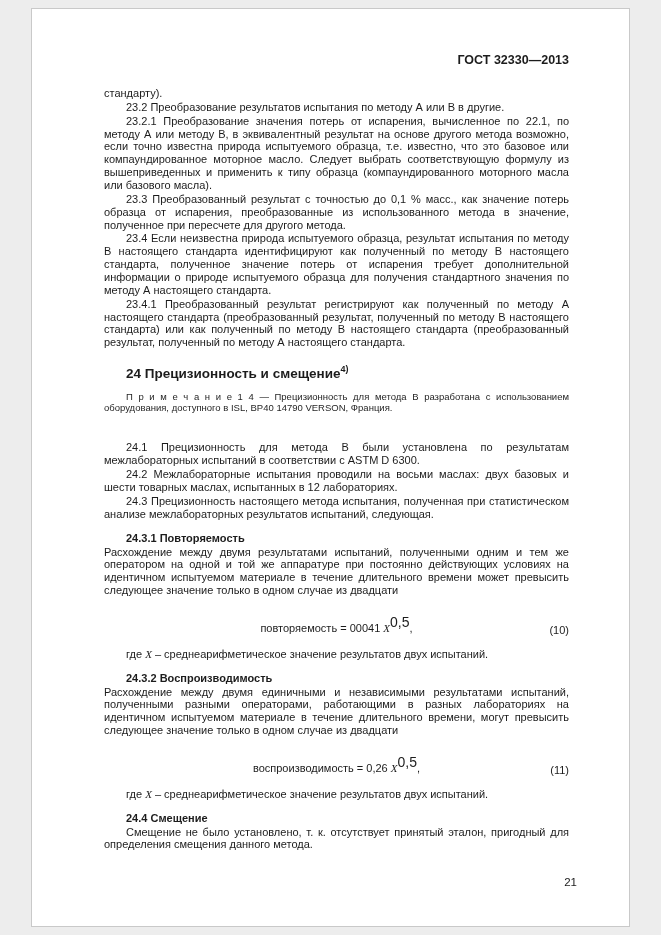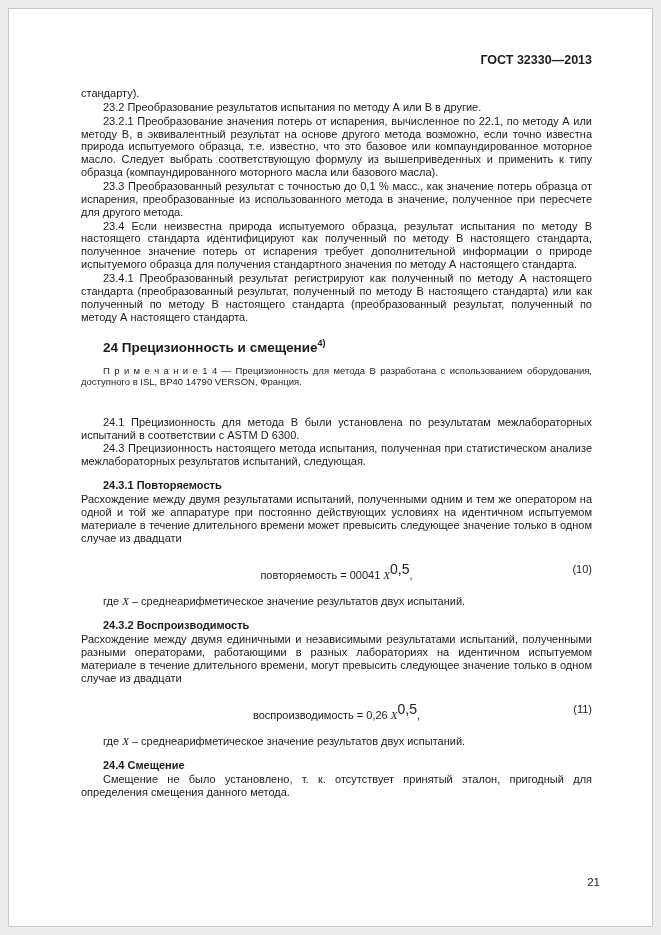--- a/index.html
+++ b/index.html
@@ -4,21 +4,21 @@
 <style>
   * { margin: 0; padding: 0; box-sizing: border-box; }
   html, body { background: #ededed; }
   body {
     font-family: "Liberation Sans", sans-serif;
     width: 661px;
     height: 935px;
     overflow: hidden;
   }
   .page {
-    width: 645px;
+    width: 599px;
     height: 919px;
     margin: 8px auto;
     background: #ffffff;
     border: 1px solid #c9c9c9;
     position: relative;
     padding: 44px 60px 0 72px;
     color: #1c1c1c;
   }
   .doc-header {
     text-align: right;
@@ -57,21 +57,21 @@
     position: relative;
     margin: 17px 0 14px;
     font-size: 11px;
     text-align: center;
   }
   .formula-row .var, .where-line .var { font-style: italic; font-family: "Liberation Serif", serif; }
   .formula-row sup { font-size: 14px; vertical-align: super; text-align: right; }
   .eq-number {
     position: absolute;
     right: 0;
-    top: 1px;
+    top: 10px;
   }
   .where-line { margin-bottom: 8px; }
   .page-number {
     position: absolute;
     right: 52px;
     bottom: 38px;
     font-size: 11.5px;
   }
 </style>
 </head>
@@ -86,20 +86,21 @@
   <p class="para indent">23.2.1 Преобразование значения потерь от испарения, вычисленное по 22.1, по методу А или методу В, в эквивалентный результат на основе другого метода возможно, если точно известна природа испытуемого образца, т.е. известно, что это базовое или компаундированное моторное масло. Следует выбрать соответствующую формулу из вышеприведенных и применить к типу образца (компаундированного моторного масла или базового масла).</p>
   <p class="para indent">23.3 Преобразованный результат с точностью до 0,1 % масс., как значение потерь образца от испарения, преобразованные из использованного метода в значение, полученное при пересчете для другого метода.</p>
   <p class="para indent">23.4 Если неизвестна природа испытуемого образца, результат испытания по методу В настоящего стандарта идентифицируют как полученный по методу В настоящего стандарта, полученное значение потерь от испарения требует дополнительной информации о природе испытуемого образца для получения стандартного значения по методу А настоящего стандарта.</p>
   <p class="para indent">23.4.1 Преобразованный результат регистрируют как полученный по методу А настоящего стандарта (преобразованный результат, полученный по методу В настоящего стандарта) или как полученный по методу В настоящего стандарта (преобразованный результат, полученный по методу А настоящего стандарта.</p>
 
   <h2 class="section-heading"><span>24 Прецизионность и смещение</span><sup>4)</sup></h2>
 
   <p class="note">П р и м е ч а н и е  1 4 — Прецизионность для метода В разработана с использованием оборудования, доступного в ISL, ВР40 14790 VERSON, Франция.</p>
 
   <p class="para indent">24.1 Прецизионность для метода В были установлена по результатам межлабораторных испытаний в соответствии с ASTM D 6300.</p>
+  <p class="para indent">24.2 Межлабораторные испытания проводили на восьми маслах: двух базовых и шести товарных маслах, испытанных в 12 лабораториях.</p>
   <p class="para indent">24.3 Прецизионность настоящего метода испытания, полученная при статистическом анализе межлабораторных результатов испытаний, следующая.</p>
 
   <h3 class="sub-heading">24.3.1 Повторяемость</h3>
   <p class="para">Расхождение между двумя результатами испытаний, полученными одним и тем же оператором на одной и той же аппаратуре при постоянно действующих условиях на идентичном испытуемом материале в течение длительного времени может превысить следующее значение только в одном случае из двадцати</p>
 
   <div class="formula-row">
     <span><span>повторяемость = 00041 </span><span class="var">X</span><sup>0,5</sup><span>,</span></span>
     <span class="eq-number">(10)</span>
   </div>
 

